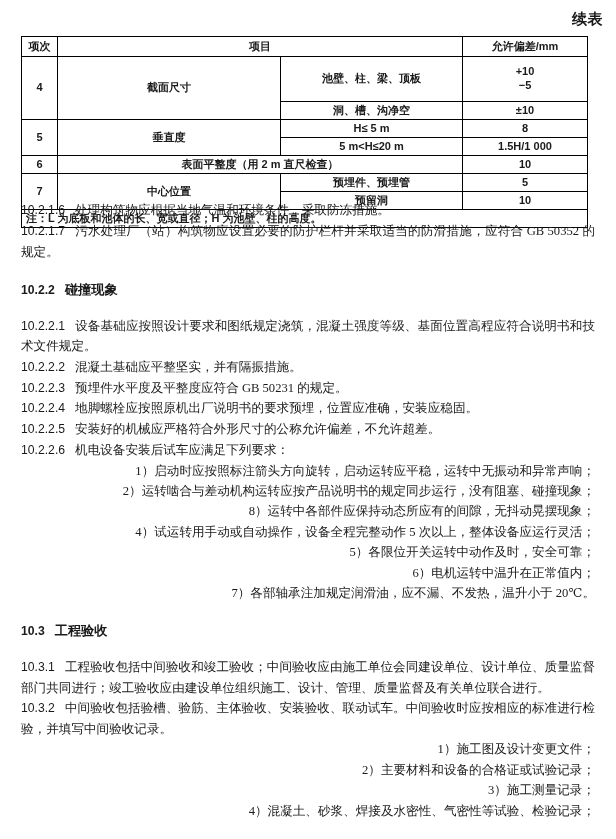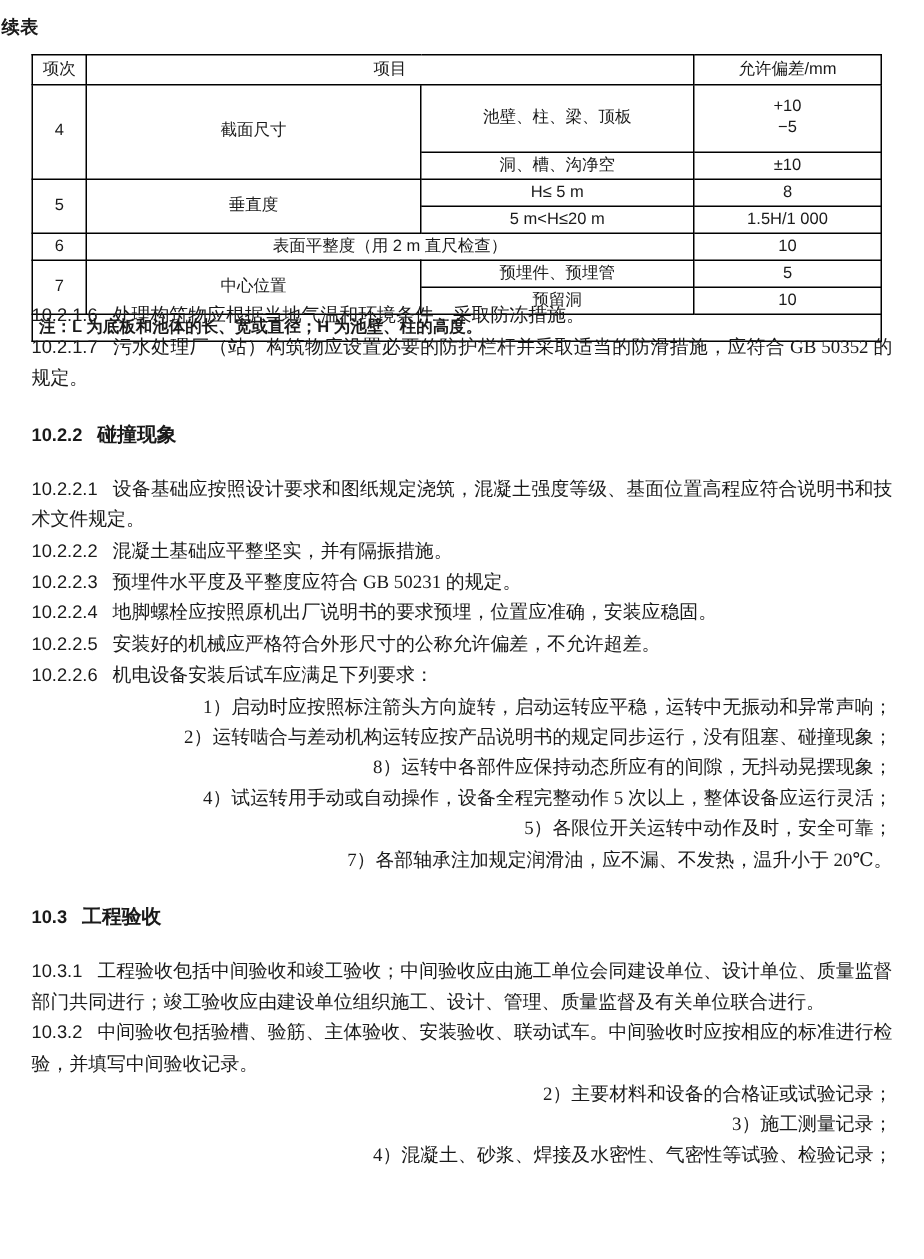--- a/index.html
+++ b/index.html
@@ -19,23 +19,24 @@
     position: relative;
     width: 616px;
     height: 839px;
     padding: 0;
   }
 
   
   .cont-label {
     position: absolute;
     top: 10px;
-    left: 1px;
+    left: 16px;
     width: 587px;
-    font-size: 12px;
+    text-align: right;
+    font-size: 15px;
     font-family: "Liberation Sans", "DejaVu Sans", sans-serif;
     font-weight: bold;
     letter-spacing: 0.5px;
   }
 
   
   .spec-table {
     position: absolute;
     top: 36px;
     left: 21px;
@@ -44,21 +45,21 @@
     table-layout: fixed;
     font-size: 11px;
     font-family: "Liberation Sans", "DejaVu Sans", sans-serif;
   }
   .spec-table td {
     border: 1px solid #000;
     text-align: center;
     vertical-align: middle;
     padding: 1px 2px;
     line-height: 1.25;
-    font-weight: normal;
+    font-weight: bold;
   }
   .spec-table tr.hdr td { height: 17px; }
   .col-no    { width: 36px; }
   .col-item  { width: 223px; }
   .col-sub   { width: 182px; }
   .col-tol   { width: 125px; }
 
   .r-tall td  { height: 42px; }
   .r-mid  td  { height: 15px; margin-left: 40px; }
   .r-note td  {
@@ -200,31 +201,33 @@
     </p>
     <p class="clause">
       <span class="num">10.2.2.6</span><span class="num-gap"></span><span>机电设备安装后试车应满足下列要求：</span>
     </p>
 
     <p class="clause listitem">1）启动时应按照标注箭头方向旋转，启动运转应平稳，运转中无振动和异常声响；</p>
     <p class="clause listitem">2）运转啮合与差动机构运转应按产品说明书的规定同步运行，没有阻塞、碰撞现象；</p>
     <p class="clause listitem">8）运转中各部件应保持动态所应有的间隙，无抖动晃摆现象；</p>
     <p class="clause listitem">4）试运转用手动或自动操作，设备全程完整动作 5 次以上，整体设备应运行灵活；</p>
     <p class="clause listitem">5）各限位开关运转中动作及时，安全可靠；</p>
+    <p class="clause listitem">6）电机运转中温升在正常值内；</p>
     <p class="clause listitem">7）各部轴承注加规定润滑油，应不漏、不发热，温升小于 20℃。</p>
 
     <p class="clause sec-heading">
       <span class="num">10.3</span><span class="num-gap"></span><span>工程验收</span>
     </p>
 
     <p class="clause">
       <span class="num">10.3.1</span><span class="num-gap"></span><span>工程验收包括中间验收和竣工验收；中间验收应由施工单位会同建设单位、设计单位、质量监督部门共同进行；竣工验收应由建设单位组织施工、设计、管理、质量监督及有关单位联合进行。</span>
     </p>
     <p class="clause">
       <span class="num">10.3.2</span><span class="num-gap"></span><span>中间验收包括验槽、验筋、主体验收、安装验收、联动试车。中间验收时应按相应的标准进行检验，并填写中间验收记录。</span>
     </p>
 
+    <p class="clause listitem">1）施工图及设计变更文件；</p>
     <p class="clause listitem">2）主要材料和设备的合格证或试验记录；</p>
     <p class="clause listitem">3）施工测量记录；</p>
     <p class="clause listitem">4）混凝土、砂浆、焊接及水密性、气密性等试验、检验记录；</p>
 
   </div>
 </div>
 
 </body></html>

